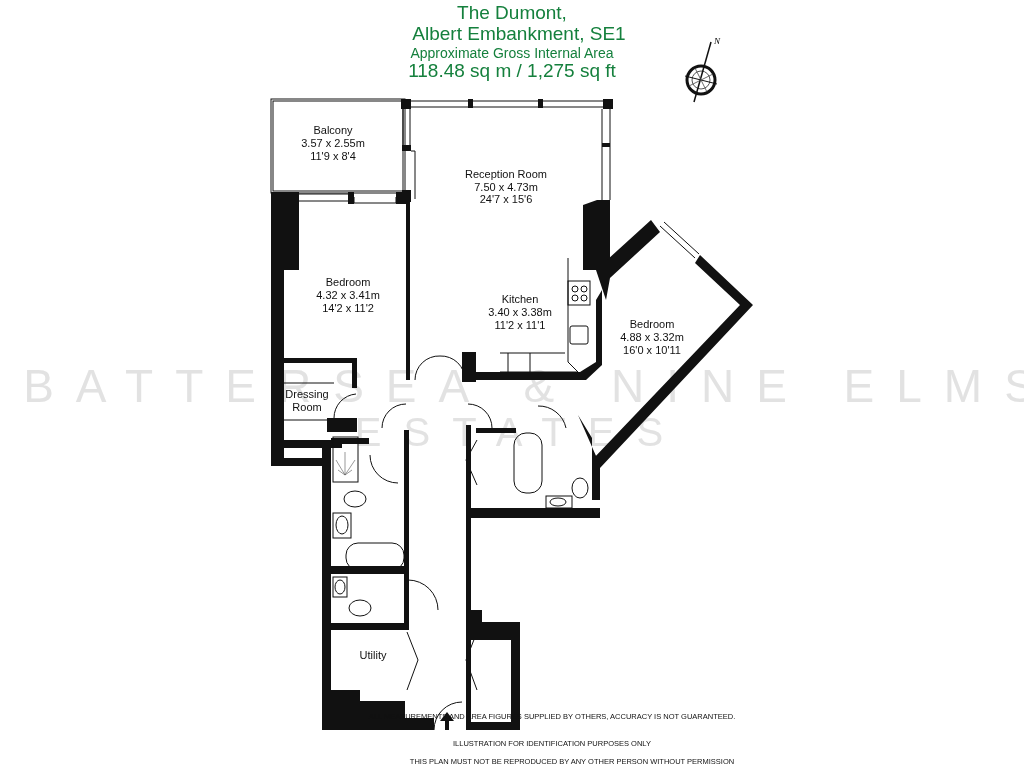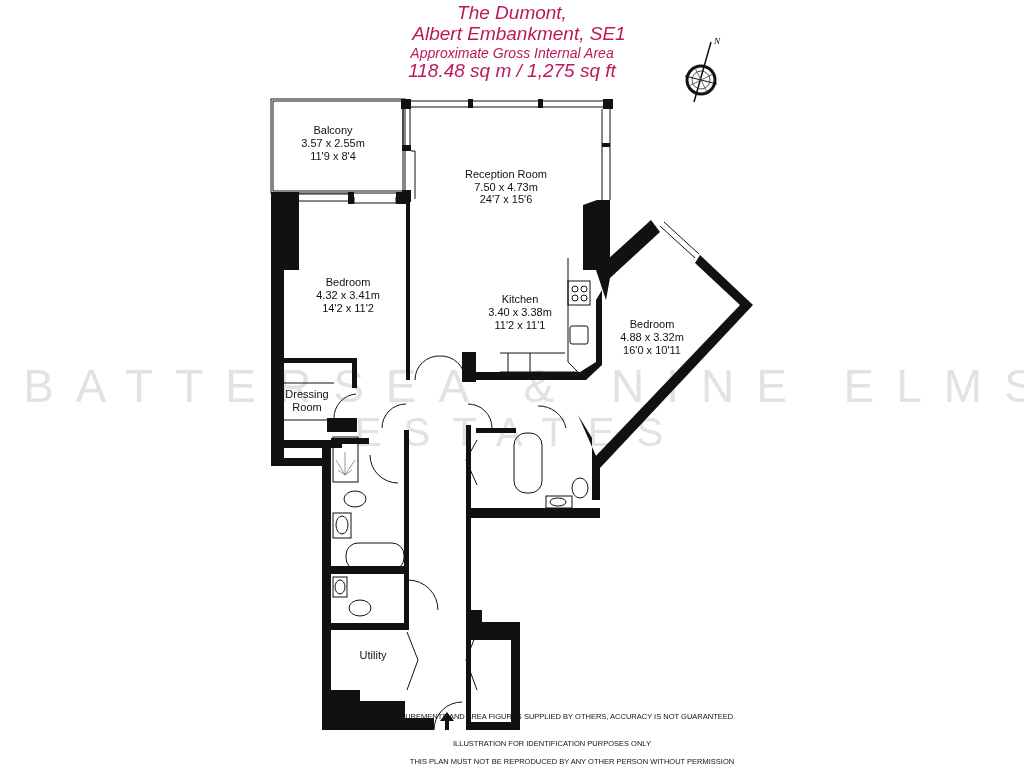--- a/index.html
+++ b/index.html
@@ -1,17 +1,17 @@
 <!DOCTYPE html>
 <html><head>
 <meta charset="utf-8">
 <style>
   html, body { margin:0; padding:0; background:#ffffff; }
   body { width:1024px; height:768px; position:relative; overflow:hidden; font-family:"Liberation Sans", sans-serif; color:#111; }
-  .title { position:absolute; left:0; width:1024px; text-align:center; color:#be185d;font-style:italic; }
+  .title { position:absolute; left:0; width:1024px; text-align:center; color:#15803d; }
   .t1 { top:2px; font-size:19px; }
   .t2 { top:23px; font-size:19px;padding-left:7px; }
   .t3 { top:45px; font-size:14px; }
   .t4 { top:60px; font-size:19px; }
   svg#plan { position:absolute; left:0; top:0; }
   .lbl { font-family:"Liberation Sans", sans-serif; font-size:11px; fill:#111; text-anchor:middle; }
   .wm { font-family:"Liberation Sans", sans-serif; fill:#d6d6d6; fill-opacity:0.7; text-anchor:middle; letter-spacing:22px; }
   .footer { position:absolute; left:0; width:1024px; text-align:center; font-size:7.5px; color:#111; line-height:9px;margin-left:40px; }
   .f1 { top:739px; } .f2 { top:712px; } .f3 { top:757px;padding-left:20px; }
 </style>

